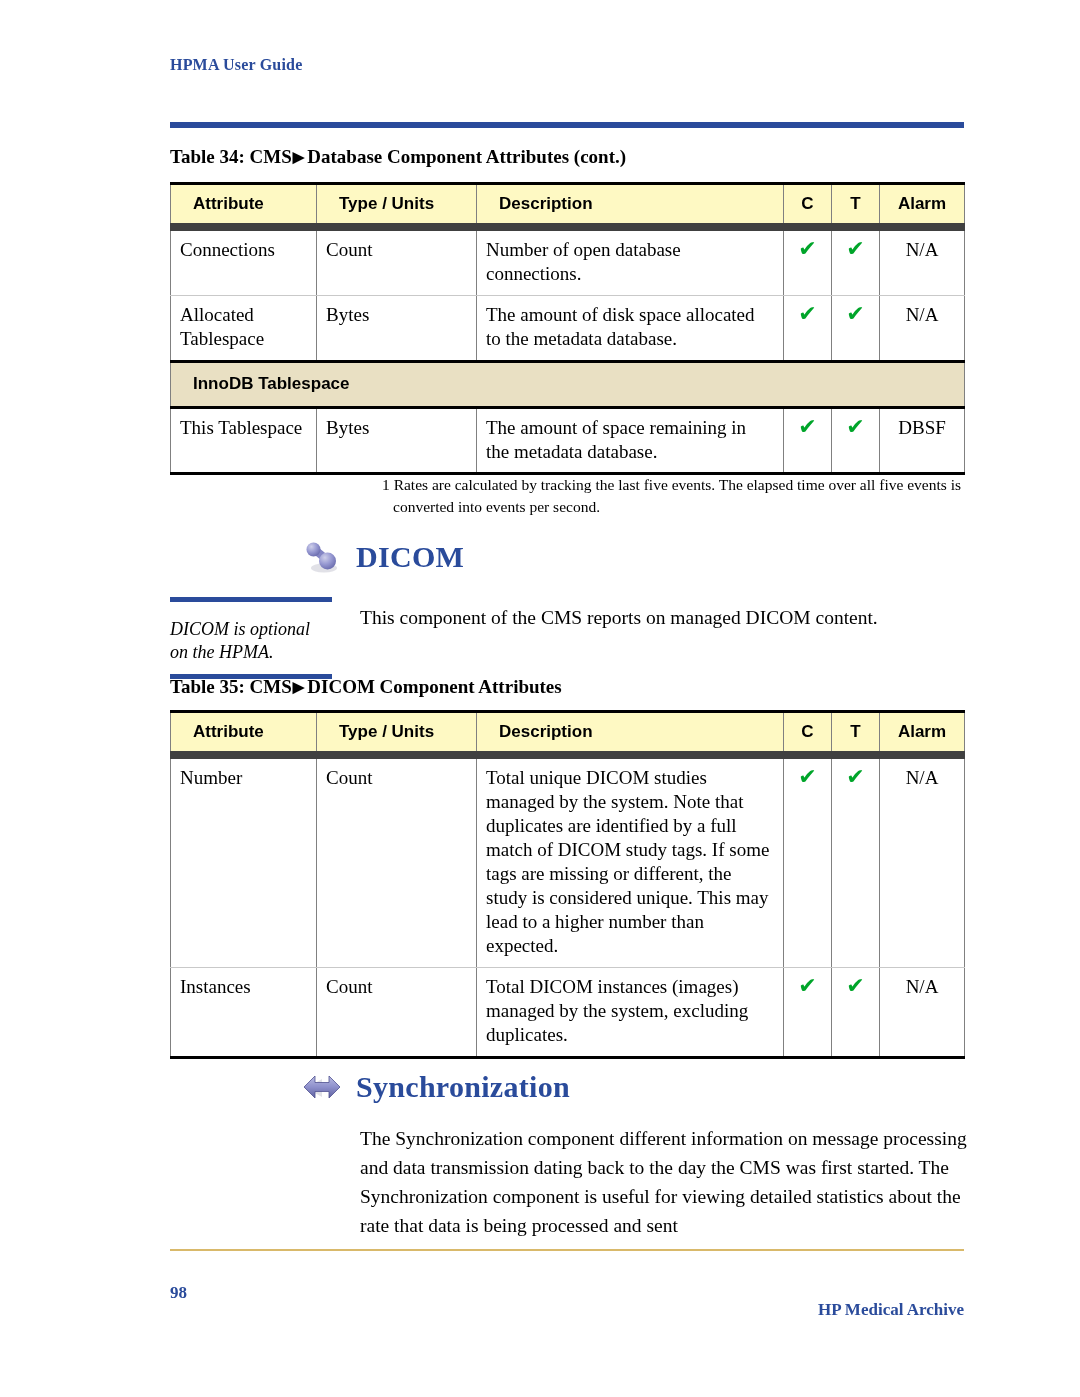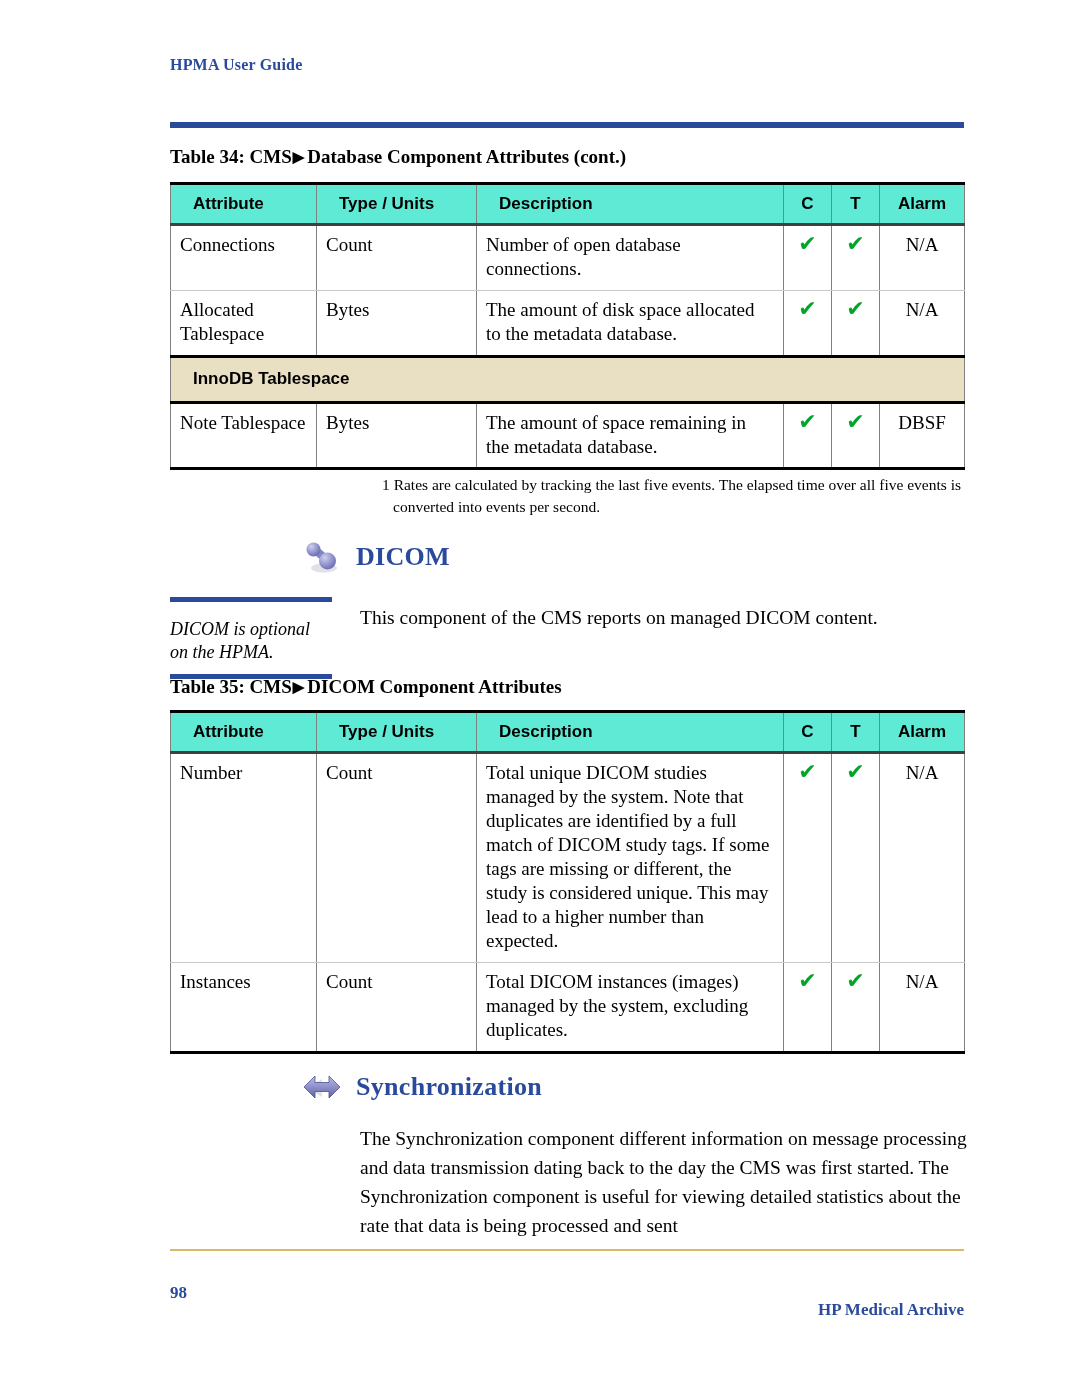--- a/index.html
+++ b/index.html
@@ -74,29 +74,29 @@
     border-bottom: 1px solid #c9c9c9;
     vertical-align: top;
     padding: 7px 9px 9px 9px;
     font-family: "Liberation Serif", serif;
     font-size: 19px;
     line-height: 1.26;
     color: #000;
     background: #ffffff;
   }
   table.attr-table thead th {
-    background: #5eead4;
+    background: #fef9c3;
     font-family: "Liberation Sans", sans-serif;
     font-size: 17px;
     font-weight: bold;
     text-align: center;
     vertical-align: middle;
     padding: 8px 6px 9px 6px;
     border-top: 3px solid #000;
-    border-bottom: 3px solid #404040;
+    border-bottom: 8px solid #404040;
   }
   table.attr-table thead th.left-head { text-align: left; padding-left: 22px; }
   table.attr-table tbody td.center { text-align: center; }
   table.attr-table tbody tr.last-row td { border-bottom: 3px solid #000; }
   table.attr-table tbody td.group-head {
     background: #e9e0c3;
     font-family: "Liberation Sans", sans-serif;
     font-size: 17px;
     font-weight: bold;
     padding: 10px 6px 11px 22px;
@@ -124,21 +124,21 @@
 
   
   .section-head {
     position: absolute;
     display: flex;
     align-items: center;
     gap: 14px;
   }
   .section-head .sec-title {
     font-family: "Liberation Serif", serif;
-    font-size: 26px;
+    font-size: 30px;
     font-weight: bold;
     color: #2a4b9b;
     letter-spacing: .3px;
   }
   .sec-icon { width: 40px; height: 34px; flex: 0 0 auto; }
 
   
   .margin-note {
     position: absolute;
     left: 126px;
@@ -241,21 +241,21 @@
         <td>Bytes</td>
         <td>The amount of disk space allocated to the metadata database.</td>
         <td class="center"><span class="check">✔</span></td>
         <td class="center"><span class="check">✔</span></td>
         <td class="center">N/A</td>
       </tr>
       <tr>
         <td class="group-head" colspan="6">InnoDB Tablespace</td>
       </tr>
       <tr class="last-row">
-        <td>Note Tablespace</td>
+        <td>This Tablespace</td>
         <td>Bytes</td>
         <td>The amount of space remaining in the metadata database.</td>
         <td class="center"><span class="check">✔</span></td>
         <td class="center"><span class="check">✔</span></td>
         <td class="center">DBSF</td>
       </tr>
     </tbody>
   </table>
 
   <div class="footnote" style="left:338px; top:474px; width:584px;">

